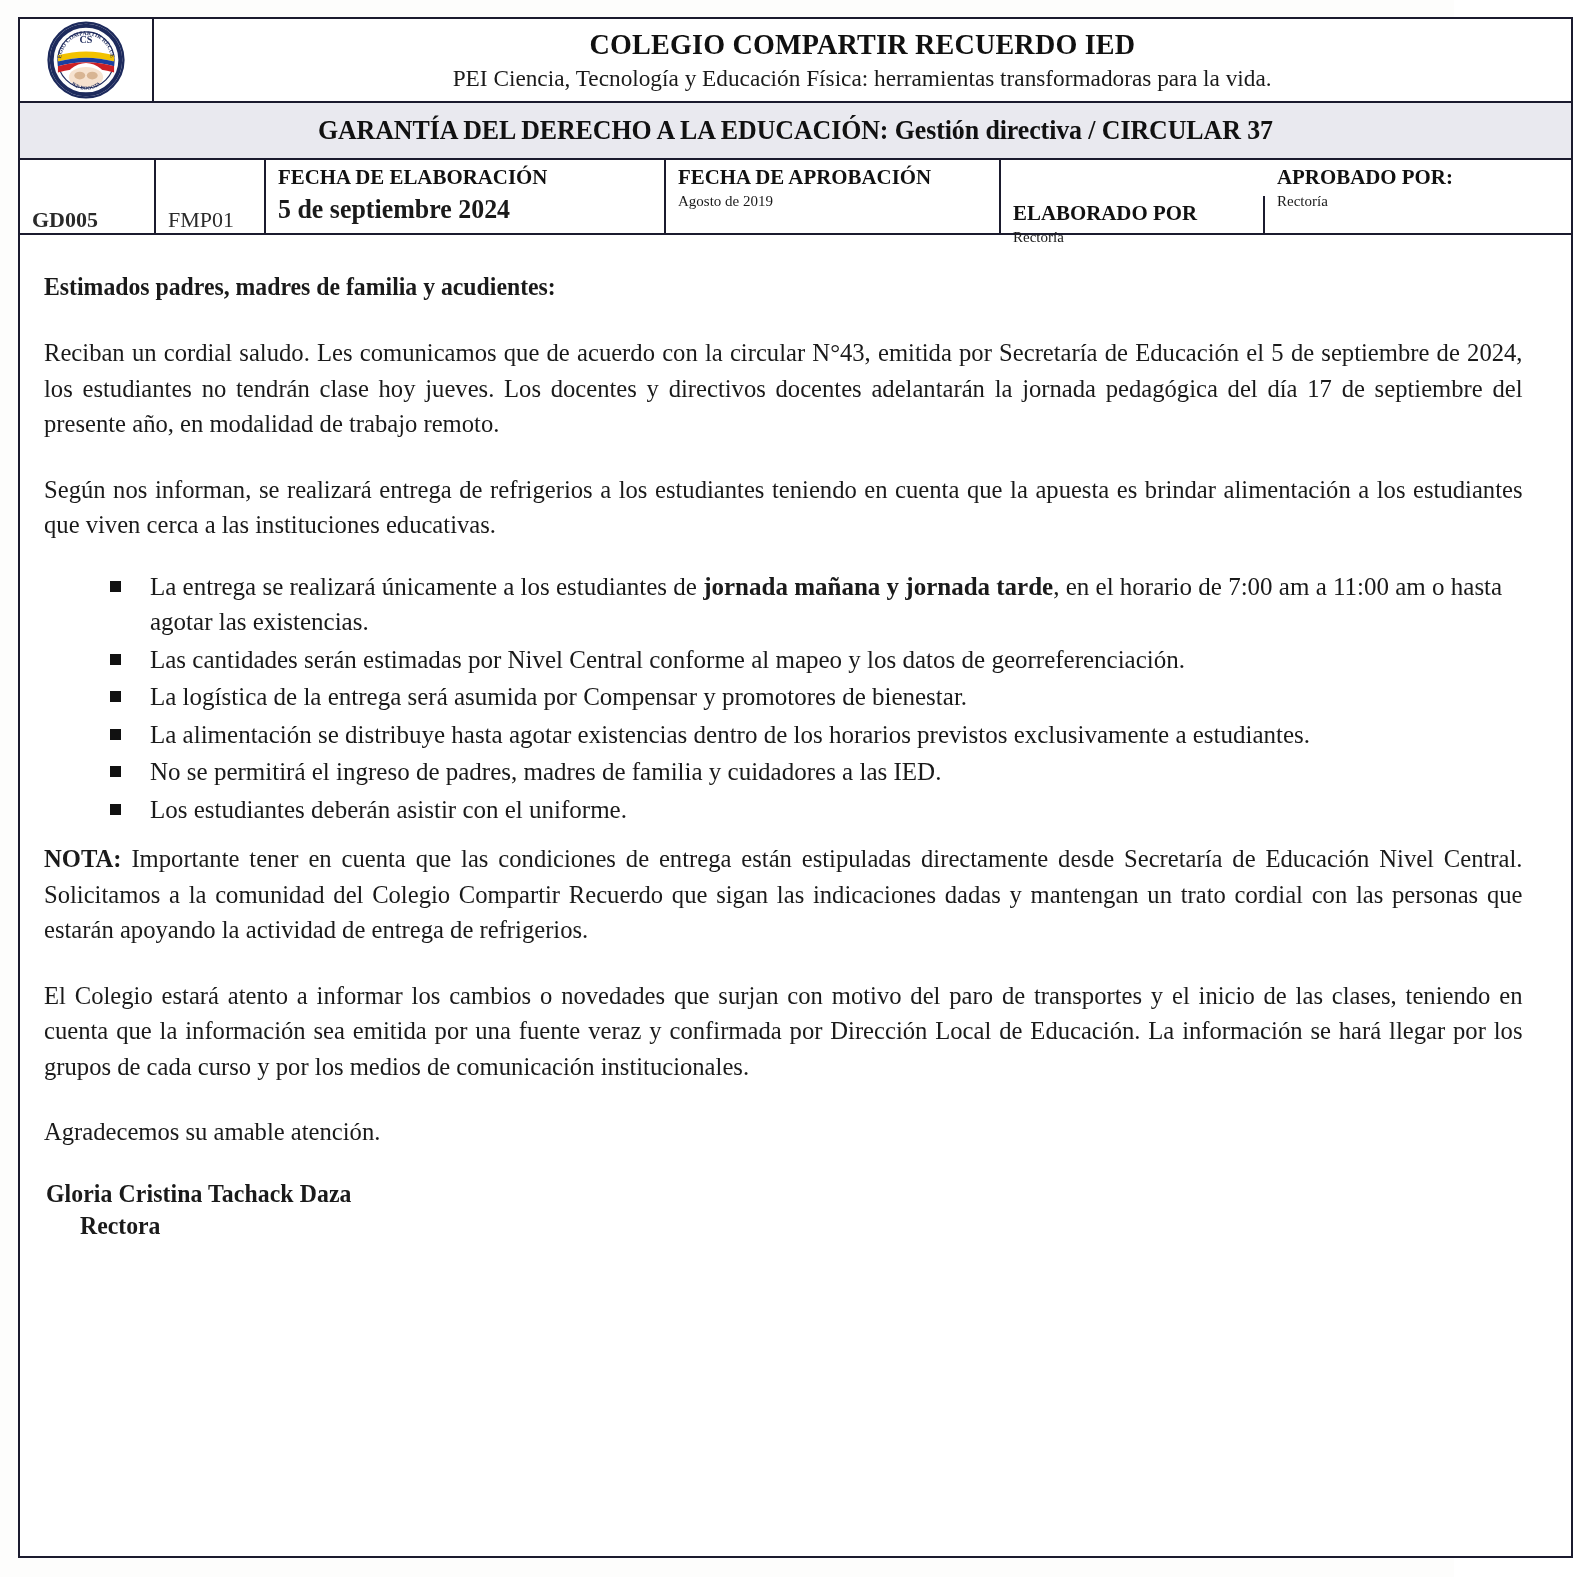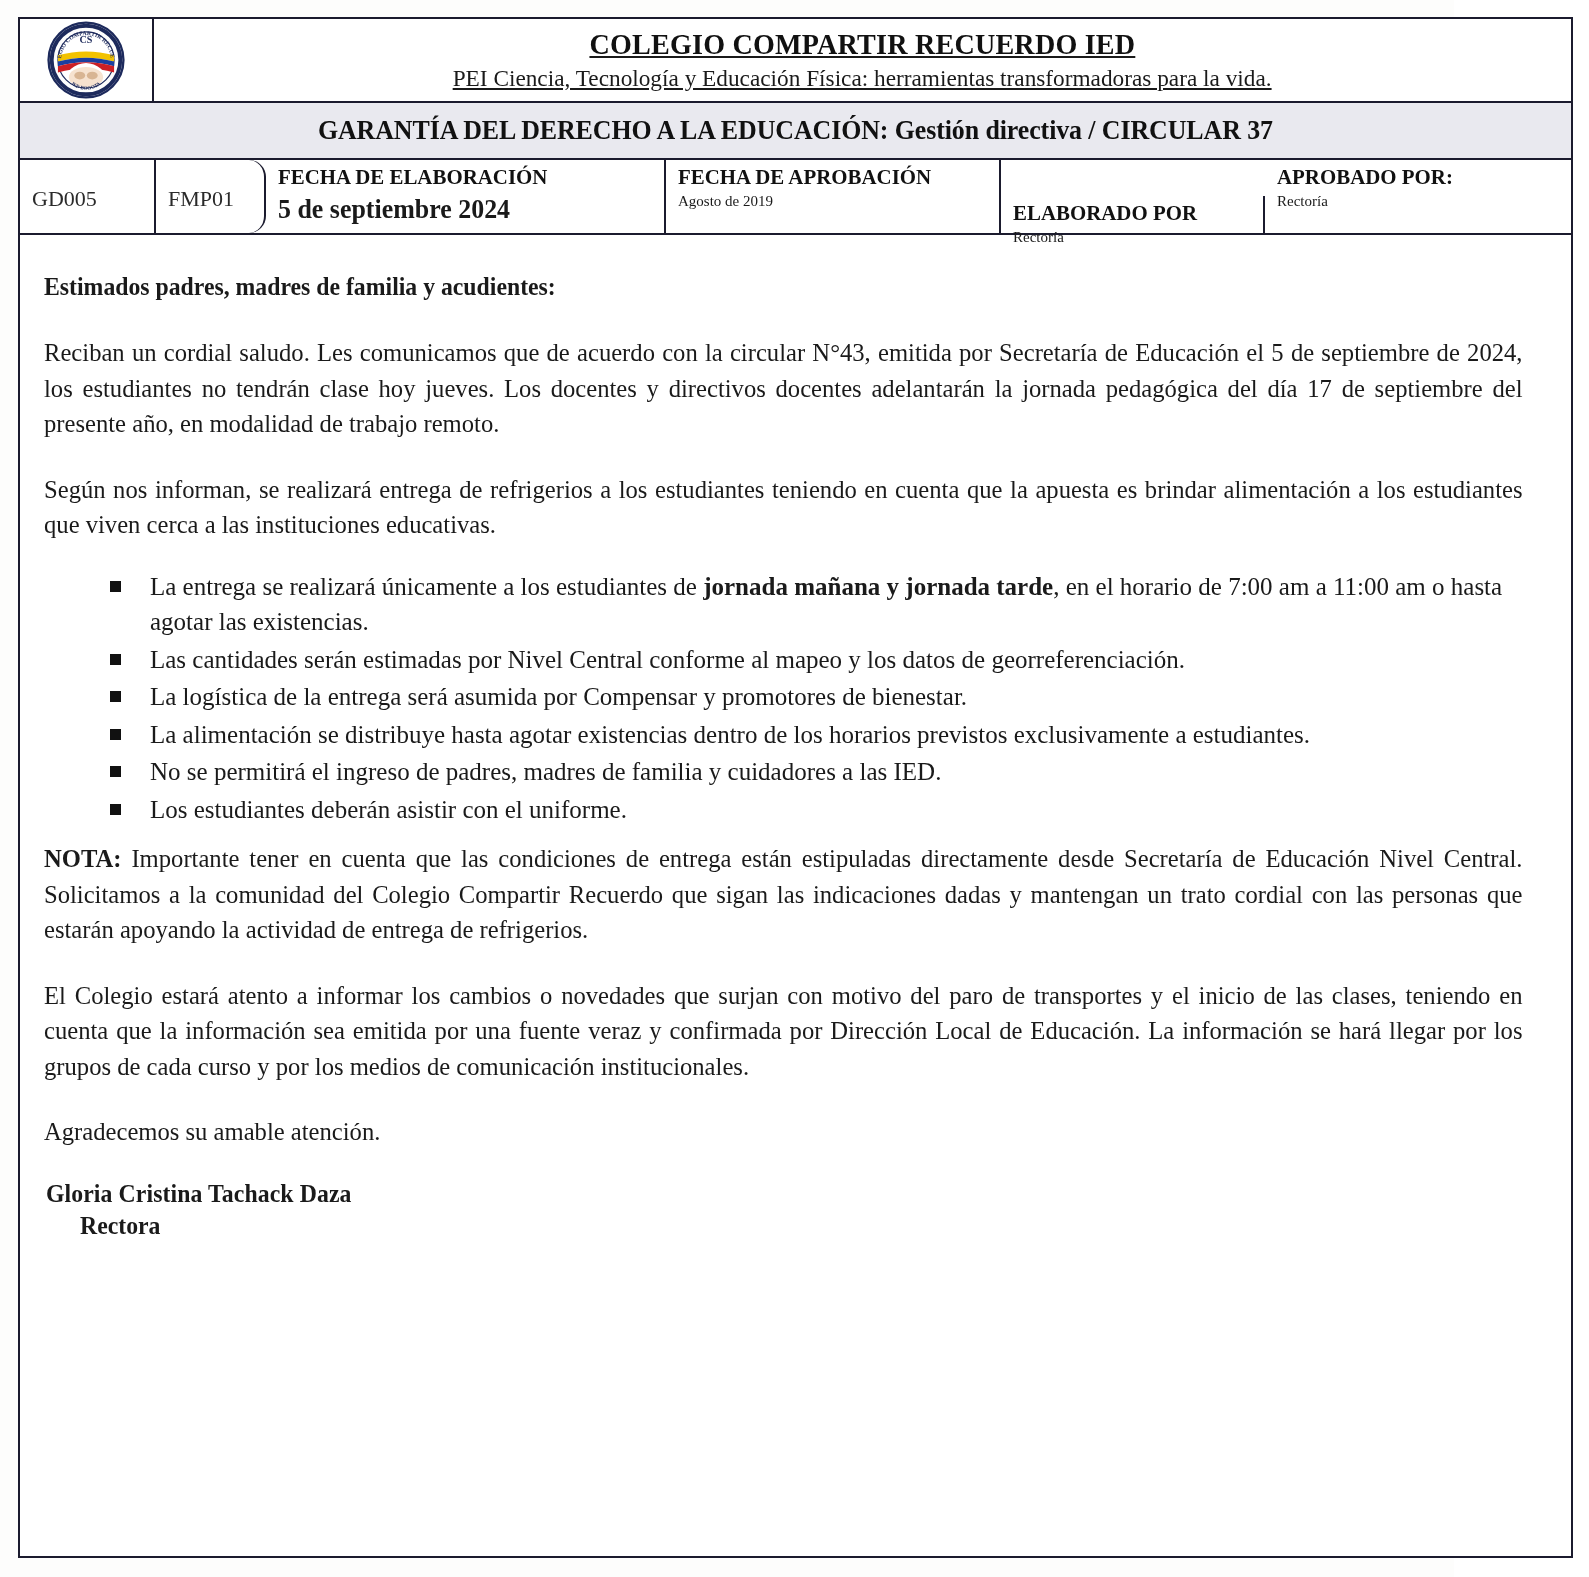--- a/index.html
+++ b/index.html
@@ -58,21 +58,20 @@
     position: relative;
   }
   .title-cell {
     flex: 1 1 auto;
     display: flex;
     flex-direction: column;
     align-items: center;
     justify-content: center;
     padding-top: 2px;
     box-sizing: border-box;
-    text-decoration: underline;
   }
   .school-name {
     font-weight: bold;
     font-size: 29px;
     letter-spacing: 0.2px;
     line-height: 1.05;
     color: #111;
     font-stretch: condensed;
     transform: scaleX(0.97);
   }
@@ -107,22 +106,22 @@
   }
   .mc {
     border-right: 2px solid #1b1b2e;
     box-sizing: border-box;
     padding: 4px 8px 0 12px;
     display: flex;
     flex-direction: column;
     justify-content: flex-start;
   }
   .mc:last-child { border-right: none; font-family: Liberation Serif, serif; }
-  .mc-gd   { flex: 0 0 136px; justify-content: center; }
-  .mc-fmp  { flex: 0 0 110px; justify-content: center; border-radius: 17px; }
+  .mc-gd   { flex: 0 0 136px; justify-content: flex-end; font-weight: bold; }
+  .mc-fmp  { flex: 0 0 110px; justify-content: flex-end; }
   .mc-elab { flex: 0 0 400px; }
   .mc-apro { flex: 0 0 335px; }
   .mc-epor { flex: 0 0 264px; margin-top: 36px; }
   .mc-apor { flex: 1 1 auto; }
 
   .mc-code {
     font-size: 22px;
     color: #2a2a2a;
   }
   .mc-head {

